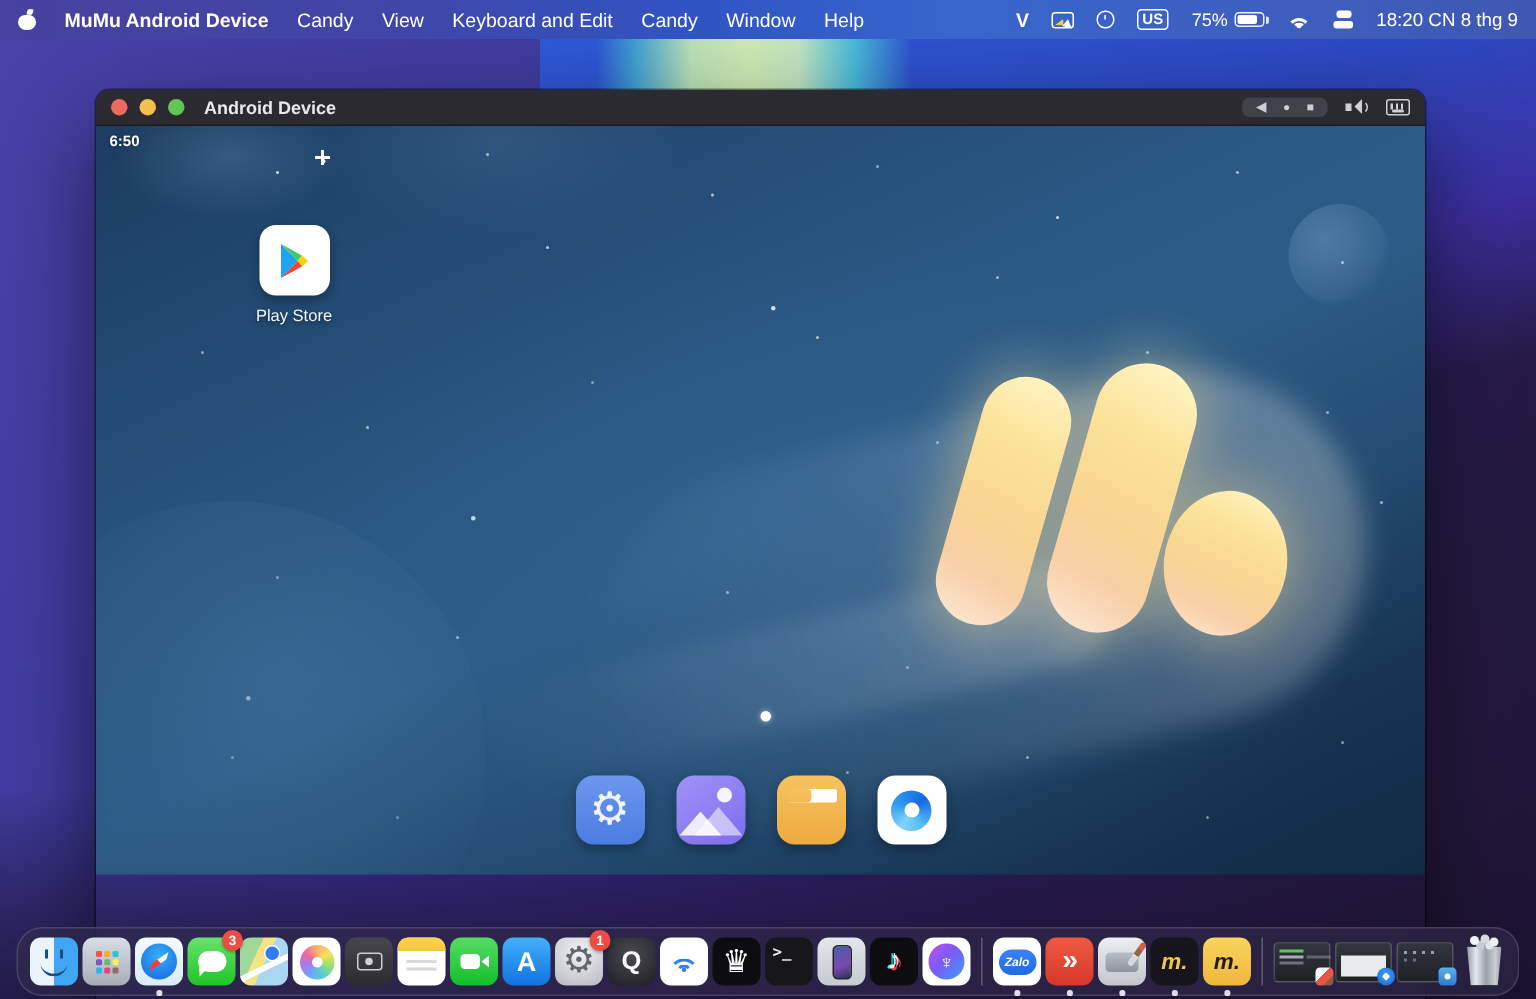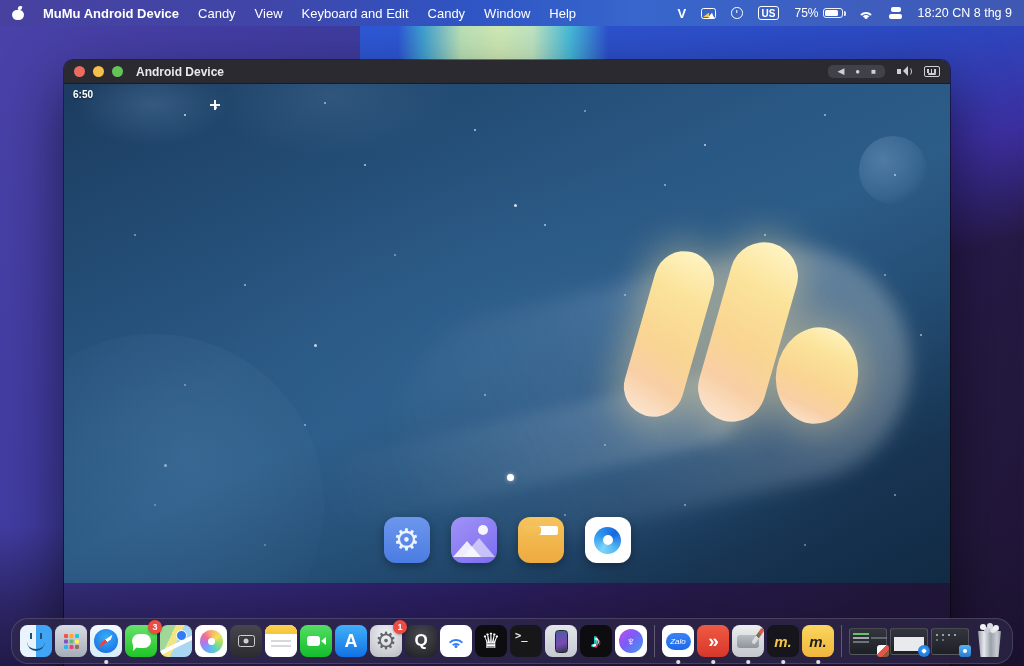--- a/index.html
+++ b/index.html
@@ -191,21 +191,21 @@
     align-items:flex-start; justify-content:flex-start; padding:4px 0 0 5px; }
   .ip { background:linear-gradient(#e3e6ea,#c6cad1); }
   .ip-p { width:13px; height:23px; border-radius:3.5px; border:1.5px solid #23262c; background:linear-gradient(160deg,#4a5da8,#7a4ab0 60%,#2a3550); }
   .tt { background:#0d0d10; color:#fff; font-size:19px; font-weight:bold; }
   .tt span { text-shadow:-1.5px 0 0 #25f4ee, 1.5px 1px 0 #fe2c55; }
   .ub { background:#fff; }
   .ub-c { width:24px; height:24px; border-radius:50%; background:linear-gradient(135deg,#c44ef0 0%,#7a5cf6 45%,#3f9ef4 100%);
     display:flex; align-items:center; justify-content:center; color:#fff; font-size:13px; }
   .za { background:#fff; }
   .za-b { min-width:25px; height:17px; border-radius:8.5px; background:linear-gradient(#3b82f6,#1d6ae8); color:#fff; font-style:italic;
-    font-weight:normal; font-size:8px; display:flex; align-items:center; justify-content:center; padding:0 3px; }
+    font-weight:bold; font-size:8px; display:flex; align-items:center; justify-content:center; padding:0 3px; }
   .ra { background:linear-gradient(#ef5a43,#d7372a); color:#fff; font-size:19px; font-weight:bold; letter-spacing:-1px; }
   .dp { background:linear-gradient(#eceef0,#c3c6cc); }
   .dp-d { width:22px; height:13px; border-radius:3px; background:linear-gradient(#b9bdc4,#8f949c); position:relative; }
   .dp-d::after { content:''; position:absolute; right:0px; top:-8px; width:3.5px; height:18px; border-radius:2px;
     background:linear-gradient(#e05a4a 0 30%, #8a6a4a 30% 55%, #d8dadd 55%); transform:rotate(35deg); }
   .md { background:#15151b; color:#f3c64b; font-weight:bold; font-style:italic; font-size:15px; }
   .my { background:linear-gradient(#fad55e,#f0b63c); color:#1d1d22; font-weight:bold; font-style:italic; font-size:15px; }
 
   .th { width:38px; height:27px; border-radius:3px; background:linear-gradient(#33363e,#1e2026); border:1px solid rgba(255,255,255,.18);
     position:relative; flex:none; }
@@ -296,20 +296,31 @@
       <span class="planet-sm"></span>
       <span class="planet-lg"></span>
       <div class="logo-glow"></div>
       <div class="logo-glow2"></div>
       <div class="mpill mp1"></div>
       <div class="mpill mp2"></div>
       <div class="mpill mp3"></div>
 
       <span class="status-time">6:50</span>
 
+      <div class="app-cell cell1">
+        <div class="aicon ps">
+          <svg width="26" height="26" viewBox="0 0 24 24">
+            <polygon points="4,1.5 4,22.5 14.3,12" fill="#1ea4f2"></polygon>
+            <polygon points="4,1.5 16.9,8.6 14.3,12" fill="#44c768"></polygon>
+            <polygon points="16.9,8.6 20.7,12 16.9,15.4 14.3,12" fill="#ffcf00"></polygon>
+            <polygon points="4,22.5 16.9,15.4 14.3,12" fill="#f04438"></polygon>
+          </svg>
+        </div>
+        <span class="alabel">Play Store</span>
+      </div>
 
       <span class="pagedot"></span>
 
       <div class="adock">
         <div class="adicon ad-set">⚙</div>
         <div class="adicon ad-gal">
           <span class="moon"></span>
           <span class="mt1"></span>
           <span class="mt2"></span>
         </div>

